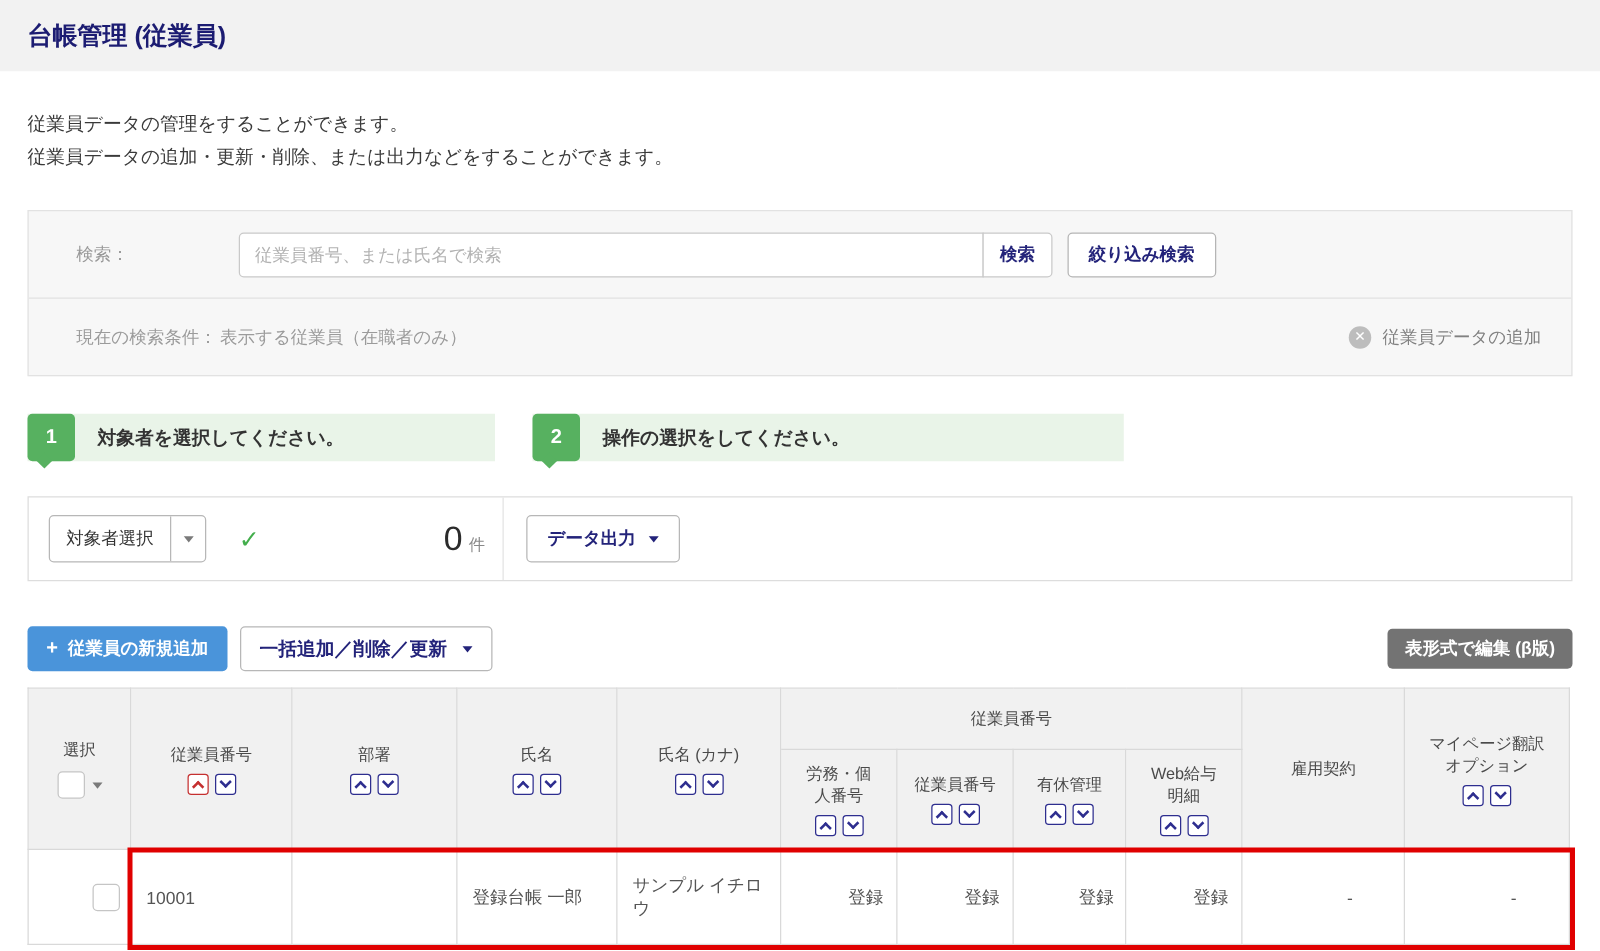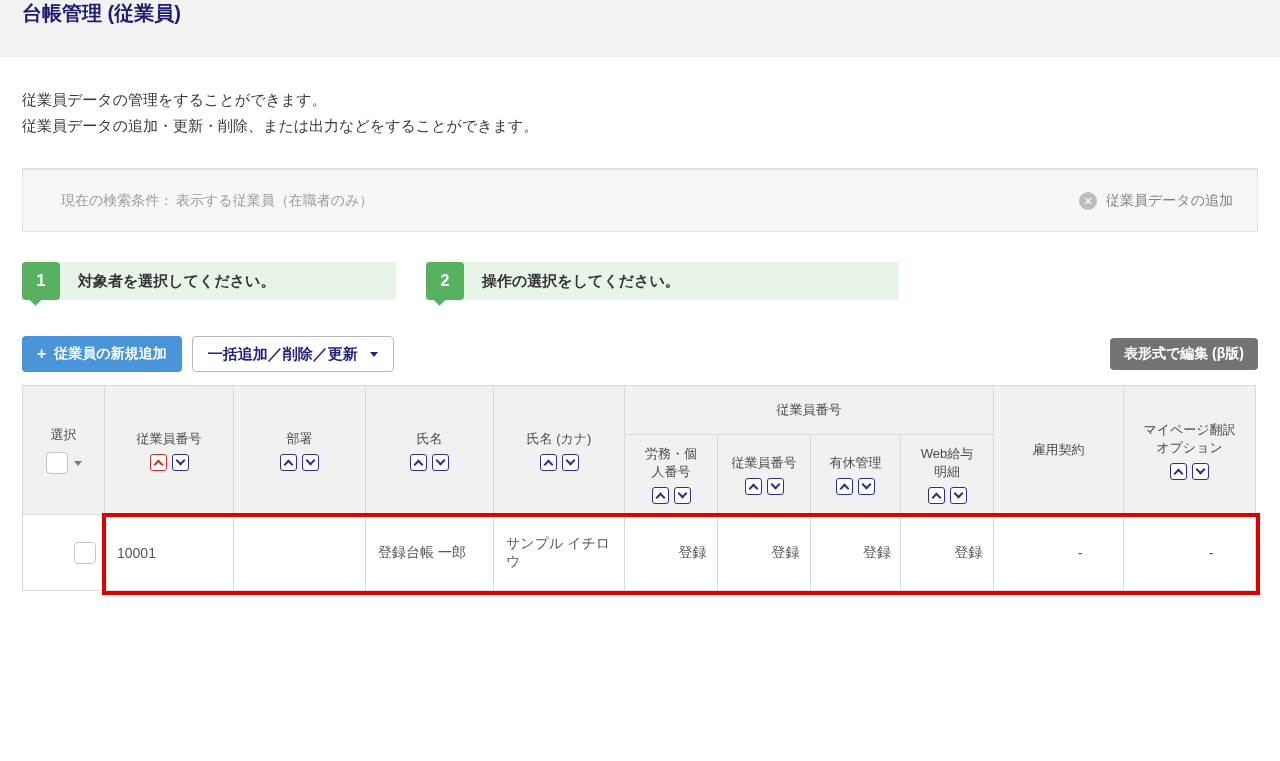--- a/index.html
+++ b/index.html
@@ -3,21 +3,21 @@
 <meta charset="utf-8">
 <style>
   * { box-sizing: border-box; }
   html,body { margin:0; padding:0; }
   body {
     width:1280px; height:761px; overflow:hidden;
     background:#ffffff; color:#333;
     font-family:"Liberation Sans","DejaVu Sans",sans-serif;
   }
   
-  .topband { height:57px; background:#f2f2f2; display:flex; align-items:flex-start; padding:0 22px; }
+  .topband { height:57px; background:#f2f2f2; display:flex; align-items:center; padding:0 22px; }
   .page-title { font-size:20px; font-weight:bold; color:#1c1c72; }
 
   .content { padding:0 22px; }
 
   
   .desc { margin-top:30px; font-size:15px; line-height:26px; color:#3a3a3a; }
 
   
   .search-panel { margin-top:29px; border:1px solid #e2e2e2; background:#f7f7f7; }
   .search-row { display:flex; align-items:center; height:69px; padding:0 24px 0 38px; }
@@ -145,20 +145,28 @@
 </div>
 
 <div class="content">
 
   <div class="desc">
     <div>従業員データの管理をすることができます。</div>
     <div>従業員データの追加・更新・削除、または出力などをすることができます。</div>
   </div>
 
   <div class="search-panel">
+    <div class="search-row">
+      <div class="search-label">検索：</div>
+      <div class="input-group">
+        <input class="search-input" type="text" placeholder="従業員番号、または氏名で検索" style="">
+        <button class="btn-search">検索</button>
+      </div>
+      <button class="btn-filter">絞り込み検索</button>
+    </div>
     <div class="cond-row">
       <div class="cond-label">現在の検索条件：</div>
       <div class="cond-value">表示する従業員（在職者のみ）</div>
       <div class="cond-clear">
         <span class="clear-circle">✕</span>
         <span>従業員データの追加</span>
       </div>
     </div>
   </div>
 
@@ -166,20 +174,41 @@
     <div class="step step-1">
       <div class="step-num">1</div>
       <div class="step-text">対象者を選択してください。</div>
     </div>
     <div class="step step-2">
       <div class="step-num">2</div>
       <div class="step-text">操作の選択をしてください。</div>
     </div>
   </div>
 
+  <div class="sel-box">
+    <div class="sel-left">
+      <div class="split-btn">
+        <div class="split-main">対象者選択</div>
+        <div class="split-caret">
+          <span class="caret-down"></span>
+        </div>
+      </div>
+      <div class="check-mark">✓</div>
+      <div class="count">
+        <span class="count-num">0</span>
+        <span class="count-unit">件</span>
+      </div>
+    </div>
+    <div class="sel-right">
+      <button class="btn-output">
+        <span>データ出力</span>
+        <span class="caret-down navy"></span>
+      </button>
+    </div>
+  </div>
 
   <div class="actions">
     <button class="btn-add">
       <span class="plus">+</span>
       <span>従業員の新規追加</span>
     </button>
     <button class="btn-bulk">
       <span>一括追加／削除／更新</span>
       <span class="caret-down navy"></span>
     </button>

